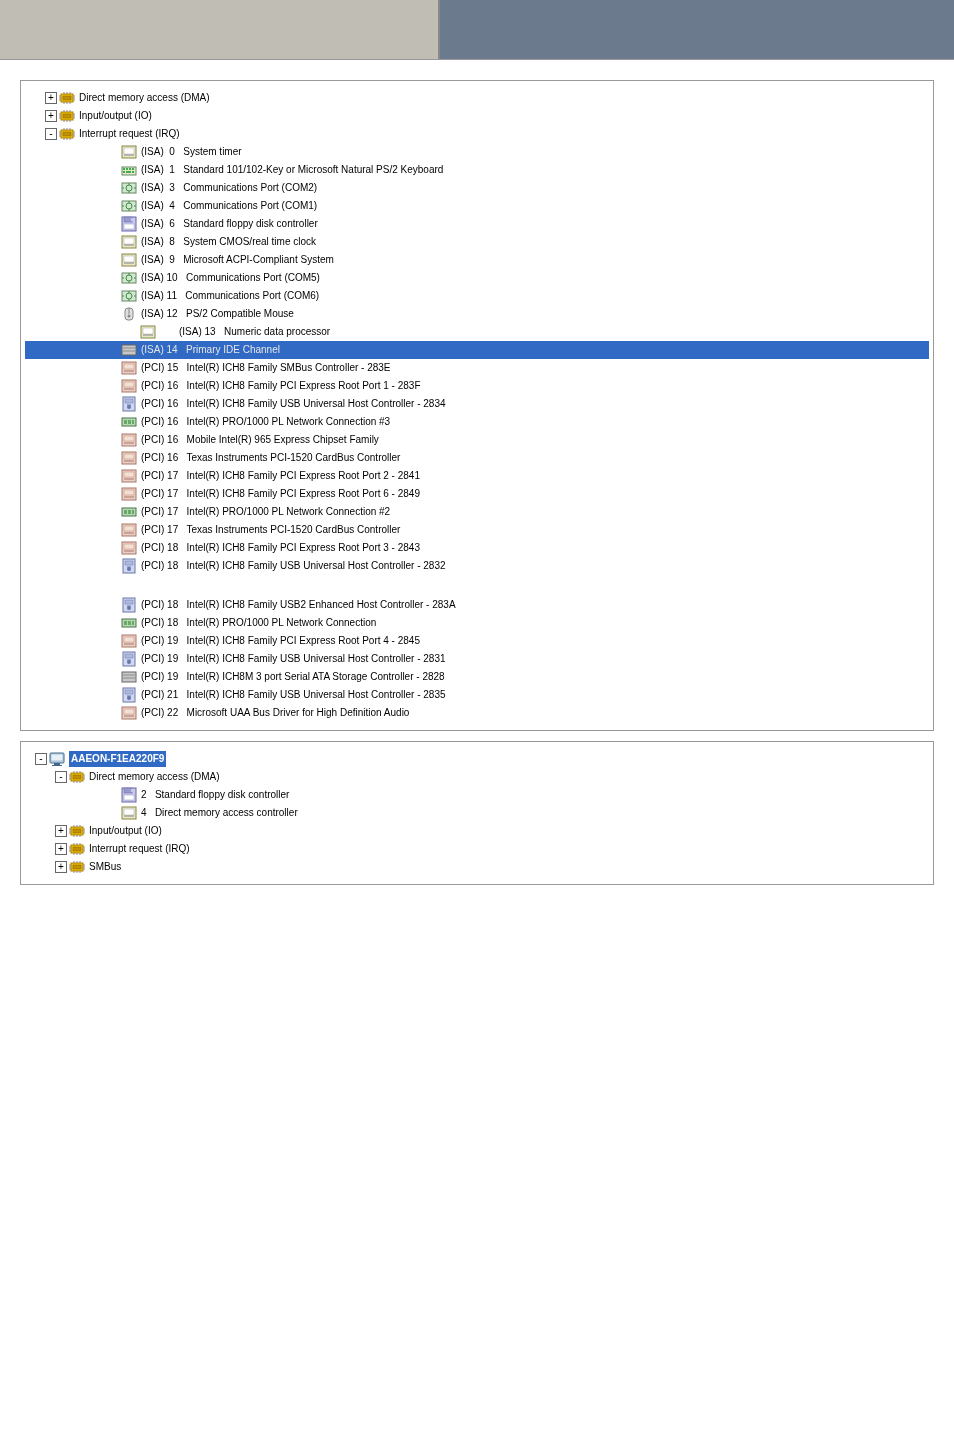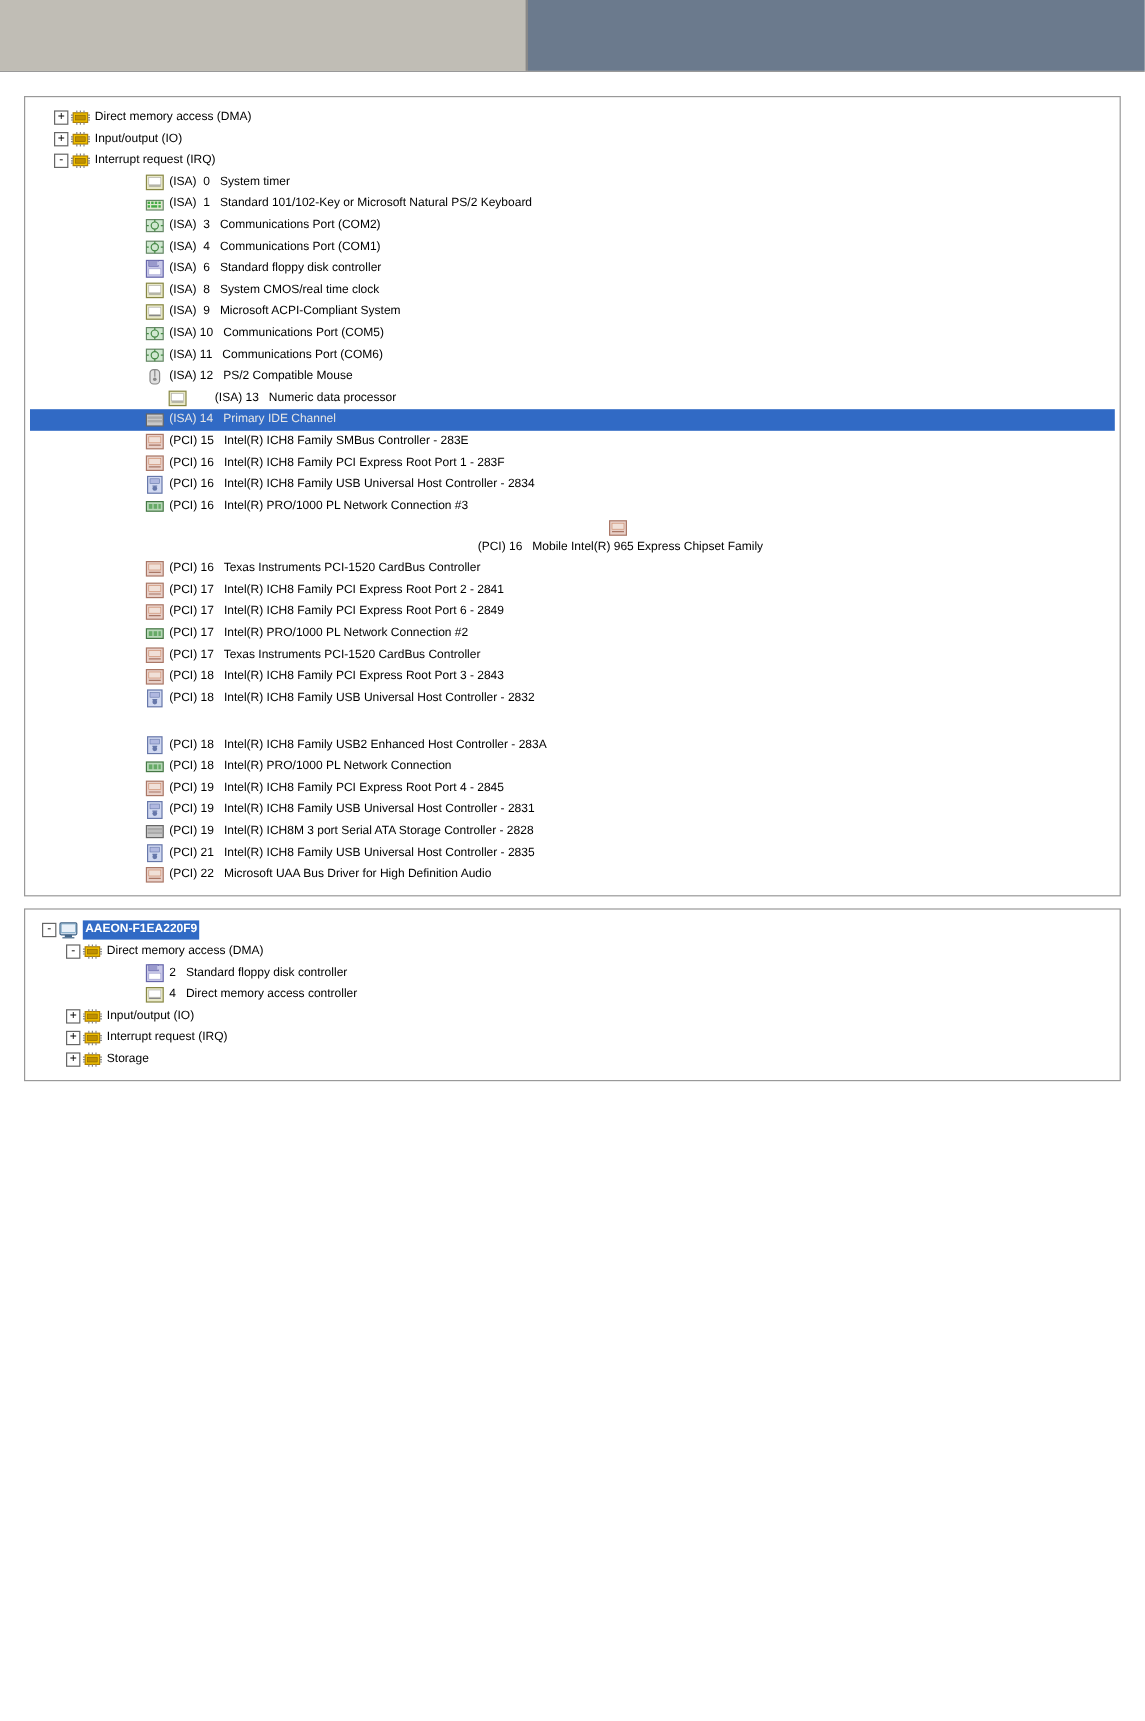--- a/index.html
+++ b/index.html
@@ -338,21 +338,21 @@
       <span style="display:inline-block;width:16px;flex-shrink:0;"></span>
       <svg class="icon" viewBox="0 0 16 16">
         <rect x="1" y="4" width="14" height="8" fill="#b8d8b8" stroke="#447744" stroke-width="1"></rect>
         <rect x="3" y="6" width="3" height="4" fill="#66aa66" stroke="none"></rect>
         <rect x="7" y="6" width="3" height="4" fill="#66aa66" stroke="none"></rect>
         <rect x="11" y="6" width="2" height="4" fill="#66aa66" stroke="none"></rect>
       </svg>
       <span class="label-text">(PCI) 16&nbsp;&nbsp; Intel(R) PRO/1000 PL Network Connection #3</span>
     </div>
 
-    <div class="tree-item" style="padding-left:80px;flex-direction:column;">
+    <div class="tree-item" style="padding-left:80px;">
       <span style="display:inline-block;width:16px;flex-shrink:0;"></span>
       <svg class="icon" viewBox="0 0 16 16">
         <rect x="1" y="2" width="14" height="12" fill="#e8d0c8" stroke="#aa7766" stroke-width="1"></rect>
         <rect x="3" y="4" width="10" height="5" fill="#f0e0d8" stroke="#cc8866" stroke-width="0.5"></rect>
         <line x1="3" y1="11" x2="13" y2="11" stroke="#aa7766" stroke-width="1"></line>
       </svg>
       <span class="label-text">(PCI) 16&nbsp;&nbsp; Mobile Intel(R) 965 Express Chipset Family</span>
     </div>
 
     <div class="tree-item" style="padding-left:80px;">
@@ -612,18 +612,18 @@
         <line x1="14" y1="6" x2="16" y2="6" stroke="#888" stroke-width="1"></line>
         <line x1="14" y1="8" x2="16" y2="8" stroke="#888" stroke-width="1"></line>
         <line x1="14" y1="10" x2="16" y2="10" stroke="#888" stroke-width="1"></line>
         <line x1="5" y1="4" x2="5" y2="2" stroke="#888" stroke-width="1"></line>
         <line x1="8" y1="4" x2="8" y2="2" stroke="#888" stroke-width="1"></line>
         <line x1="11" y1="4" x2="11" y2="2" stroke="#888" stroke-width="1"></line>
         <line x1="5" y1="12" x2="5" y2="14" stroke="#888" stroke-width="1"></line>
         <line x1="8" y1="12" x2="8" y2="14" stroke="#888" stroke-width="1"></line>
         <line x1="11" y1="12" x2="11" y2="14" stroke="#888" stroke-width="1"></line>
       </svg>
-      <span class="label-text">Storage</span>
+      <span class="label-text">SMBus</span>
     </div>
 
   </div>
 
 </div>
 
 </body></html>

